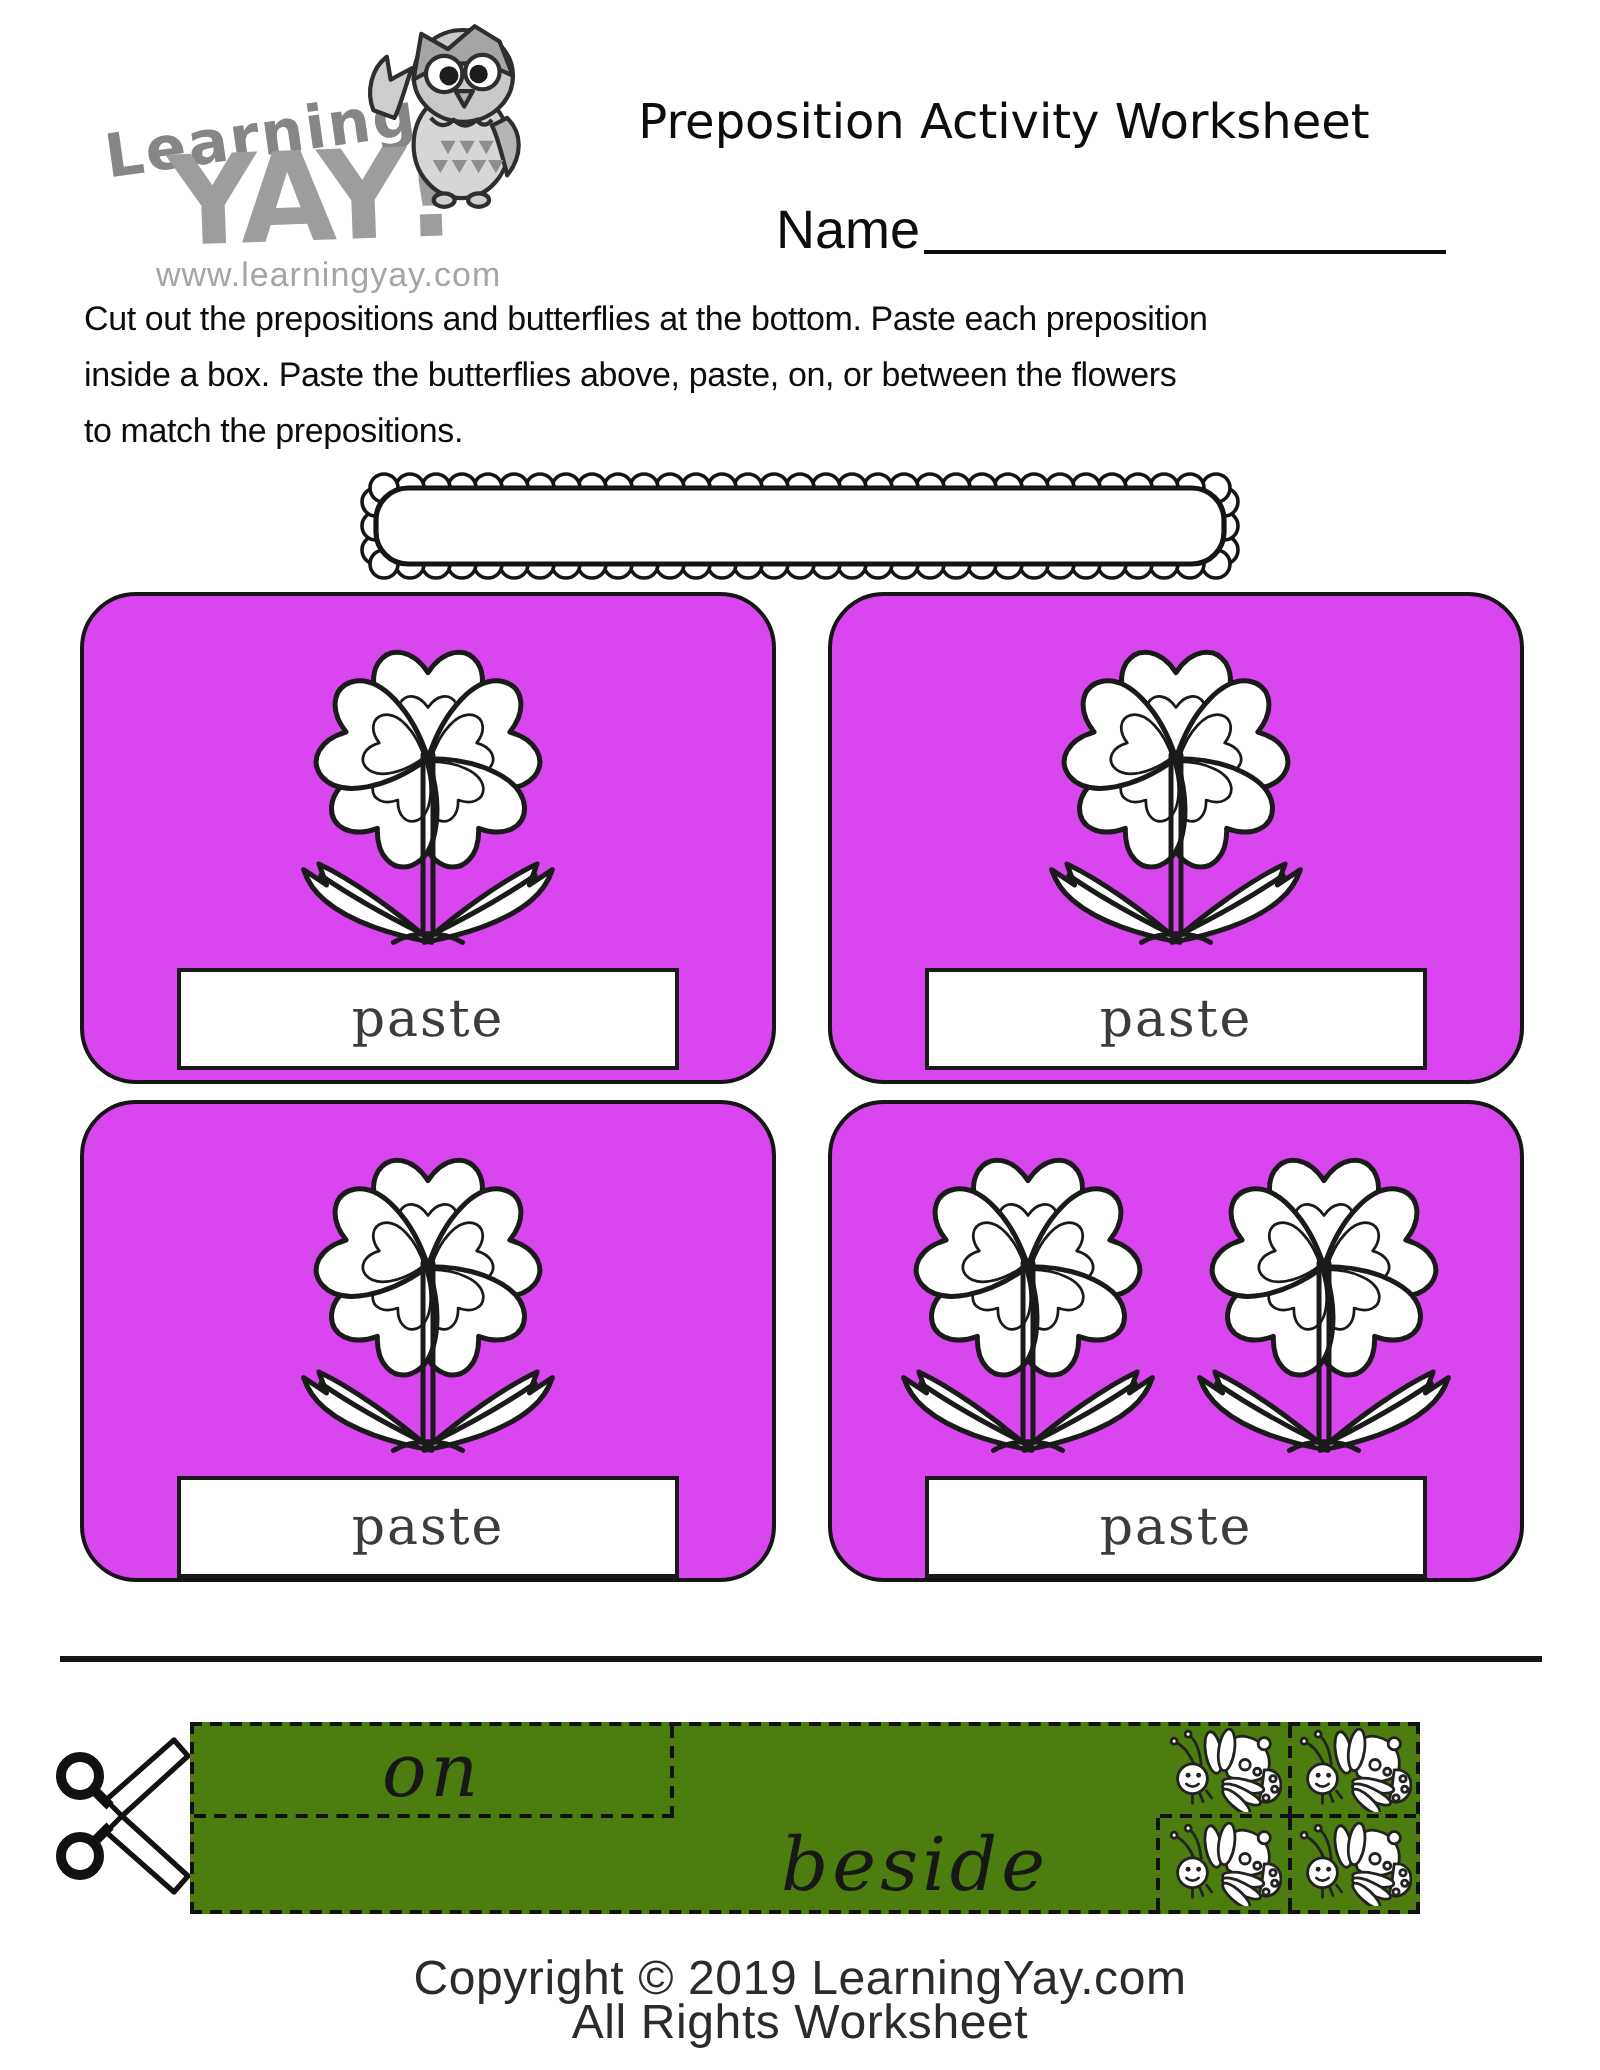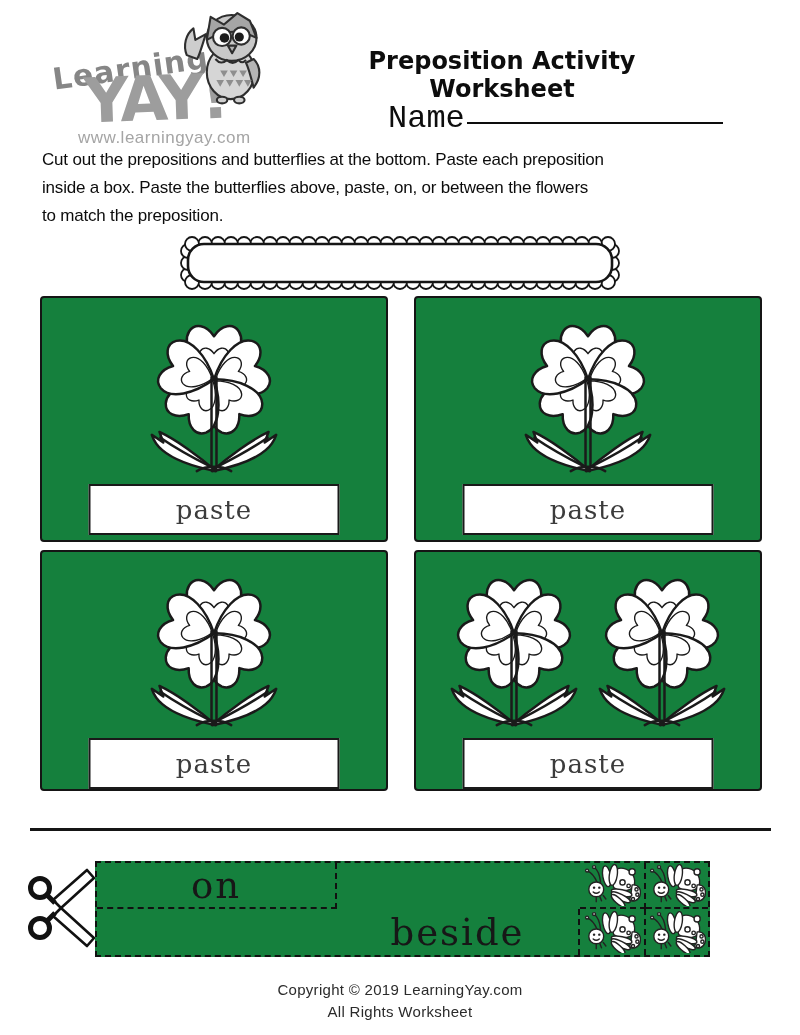--- a/index.html
+++ b/index.html
@@ -9,66 +9,66 @@
   
   .logo-learning{position:absolute;left:52px;top:50px;font-family:"DejaVu Sans",sans-serif;
     font-weight:700;font-size:30px;color:#868686;transform:rotate(-8deg);letter-spacing:1px;}
   .logo-yay{position:absolute;left:84px;top:62px;font-family:"DejaVu Sans",sans-serif;
     font-weight:900;font-size:62px;color:#9d9d9d;letter-spacing:-3px;transform:rotate(-2deg);}
   .logo-url{position:absolute;left:78px;top:128px;font-size:17px;color:#a5a5a5;letter-spacing:.5px;}
   .owl{position:absolute;left:181px;top:5px;width:86px;height:106px;}
 
   
   .title{position:absolute;left:292px;top:47px;width:420px;text-align:center;
-    font-family:"DejaVu Sans",sans-serif;font-size:24px;font-weight:700;color:#0d0d0d;}
-  .name-row{position:absolute;left:388px;top:100px;width:335px;display:flex;
-    font-family:Liberation Mono, monospace;font-size:32px;color:#0d0d0d;}
+    font-family:"DejaVu Sans",sans-serif;font-size:24px;font-weight:400;color:#0d0d0d;}
+  .name-row{position:absolute;left:388px;top:100px;width:335px;display:flex;align-items:flex-end;
+    font-family:Liberation Sans, sans-serif;font-size:27px;color:#0d0d0d;}
   .name-line{flex:1;border-bottom:2.5px solid #0d0d0d;margin-bottom:4px;margin-left:2px;height:22px;}
 
   .instructions{position:absolute;left:42px;top:146px;width:722px;font-size:17px;
     line-height:28px;color:#0c0c0c;letter-spacing:-0.2px;}
 
   
   .banner{position:absolute;left:178px;top:234px;width:444px;height:58px;}
   .banner svg{position:absolute;left:0;top:0;width:444px;height:58px;}
   .scallop{fill:#fff;stroke:#151515;stroke-width:1.8;}
   .banner-rect{fill:#fff;stroke:#151515;stroke-width:2.6;}
   .banner-text{position:absolute;left:0;top:6px;width:100%;text-align:center;
     font-family:"DejaVu Serif",serif;font-size:36px;color:#161616;letter-spacing:.5px;}
 
   
-  .abox{position:absolute;width:348px;height:246px;border:2.5px solid #151515;border-radius:4px;
-    background:#15803d;box-sizing:border-box;}
+  .abox{position:absolute;width:348px;height:246px;border:2.5px solid #151515;border-radius:28px;
+    background:#d946ef;box-sizing:border-box;}
   #box-tl{left:40px;top:296px;} #box-tr{left:414px;top:296px;}
   #box-bl{left:40px;top:550px;height:241px;} #box-br{left:414px;top:550px;height:241px;}
   .flower-row{position:absolute;left:0;right:0;top:22px;display:flex;justify-content:center;gap:14px;}
   .flower{width:134px;height:155px;}
   .paste-box{position:absolute;left:50%;top:186px;transform:translateX(-50%);width:247px;height:47px;
     border:2px solid #1a1a1a;background:#fff;display:flex;align-items:center;justify-content:center;}
   .paste-label{font-family:"DejaVu Serif",serif;font-size:26px;color:#3c3c3c;letter-spacing:1px;}
 
   
   .ln{fill:none;stroke:#1a1a1a;stroke-width:2.6;stroke-linecap:round;}
   .petal,.leaf{fill:#fff;stroke:#1a1a1a;stroke-width:2.6;stroke-linejoin:round;}
   .bf{fill:#fff;stroke:#222;stroke-width:1.6;stroke-linejoin:round;}
   .bf-ln{fill:none;stroke:#222;stroke-width:1.6;stroke-linecap:round;}
   .bf-dot{fill:#222;stroke:none;}
 
   
   .separator{position:absolute;left:30px;top:828px;width:741px;height:3px;background:#151515;}
   .scissors{position:absolute;left:25px;top:862px;width:76px;height:92px;}
   .cutgrid{position:absolute;left:95px;top:861px;width:615px;height:96px;border:2px dashed #111;
-    box-sizing:border-box;background:#15803d;}
+    box-sizing:border-box;background:#4d7c0f;font-style:italic;}
   .cell{position:absolute;box-sizing:border-box;display:flex;align-items:center;justify-content:center;}
   .bR{border-right:2px dashed #111;} .bB{border-bottom:2px dashed #111;}
   .cut-word{font-family:"DejaVu Serif",serif;font-size:37px;color:#171717;letter-spacing:2px;}
   .bf-svg{width:58px;height:42px;}
 
   
-  .footer{position:absolute;left:0;top:979px;width:100%;text-align:center;font-size:15px;
+  .footer{position:absolute;left:0;top:979px;width:100%;text-align:center;font-size:24px;
     line-height:22px;color:#2b2b2b;letter-spacing:.3px;}
 </style>
 </head>
 <body>
 
 <div class="page">
 
   <svg width="0" height="0" style="position:absolute" aria-hidden="true">
     <defs>
       <path id="heart" class="petal" d="M0,0 C-21,-15 -34,-37 -26,-50 C-20,-59 -8,-57 0,-45 C8,-57 20,-59 26,-50 C34,-37 21,-15 0,0 Z"></path>
@@ -147,21 +147,21 @@
 
   <div class="title">Preposition Activity Worksheet</div>
   <div class="name-row">
     <span>Name</span>
     <div class="name-line"></div>
   </div>
 
   <div class="instructions">
     <div>Cut out the prepositions and butterflies at the bottom. Paste each preposition</div>
     <div>inside a box. Paste the butterflies above, paste, on, or between the flowers</div>
-    <div>to match the preposition.</div>
+    <div>to match the prepositions.</div>
   </div>
 
   <div class="banner">
     <svg id="scallop-svg" viewBox="0 0 444 58">
         <circle cx="434" cy="41" r="7" class="scallop"></circle>
         <circle cx="10" cy="41" r="7" class="scallop"></circle>
         <circle cx="434" cy="29" r="7" class="scallop"></circle>
         <circle cx="10" cy="29" r="7" class="scallop"></circle>
         <circle cx="434" cy="17" r="7" class="scallop"></circle>
         <circle cx="10" cy="17" r="7" class="scallop"></circle>

